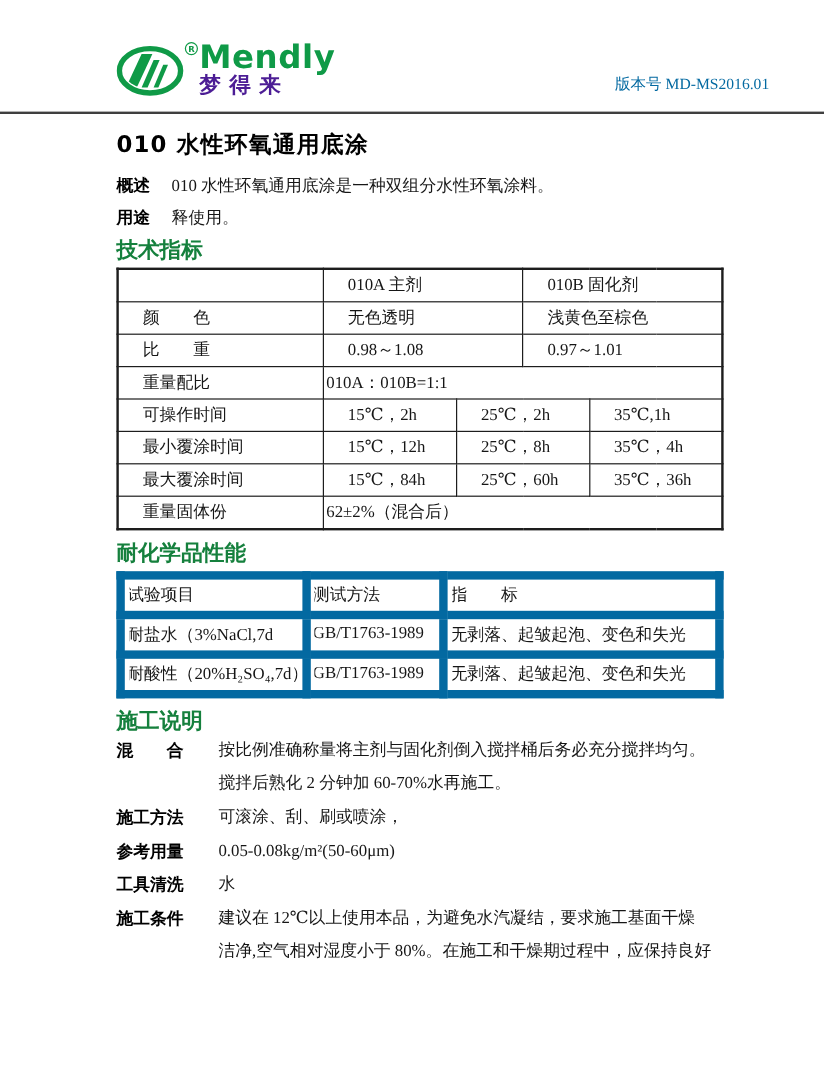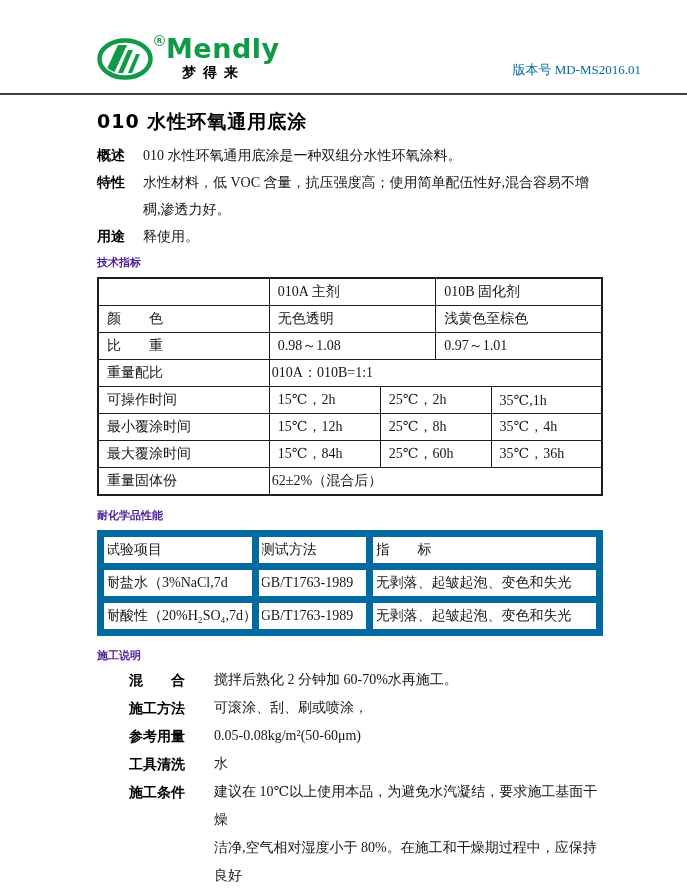--- a/index.html
+++ b/index.html
@@ -19,62 +19,62 @@
     line-height:11px; text-align:center; box-sizing:border-box;
   }
   .logo-text { margin-left:5px; margin-top:2px; }
   .brand {
     font-family:"DejaVu Sans","Liberation Sans",sans-serif;
     font-weight:bold; font-size:27px; line-height:27px; color:#0f9a47;
     letter-spacing:0.5px;
   }
   .brand-cn {
     font-family:"DejaVu Sans","Liberation Sans",sans-serif;
-    font-weight:bold; font-size:14px; line-height:18px; color:#000000;
-    letter-spacing:7px; margin-left:16px; margin-top:1px;
+    font-weight:bold; font-size:18px; line-height:18px; color:#4c1d95;
+    letter-spacing:7px; margin-left:0; margin-top:1px;
   }
   .version { position:absolute; right:46px; top:61px; font-size:13px; color:#0369a1; }
   .rule { border:none; border-top:2px solid #3f3f3f; margin:0; }
 
   
   .main { padding:0 84px 0 97px; }
   .title {
     font-family:"DejaVu Sans","Liberation Sans",sans-serif;
     font-weight:bold; font-size:19px; line-height:30px;
     margin:11px 0 6px 0; letter-spacing:1px; color:#000;
   }
   .sec { display:flex; font-size:14px; line-height:27px; }
   .sec-label {
     width:46px; flex:none; font-family:"DejaVu Sans","Liberation Sans",sans-serif;
     font-weight:bold; color:#000;
   }
   .sec-body { flex:1; }
   .h2 {
     font-family:"DejaVu Sans","Liberation Sans",sans-serif;
-    font-weight:bold; font-size:11px; line-height:21px; color:#4c1d95;
+    font-weight:bold; font-size:18px; line-height:21px; color:#15803d;
   }
   .h2.tech { margin-top:2px; }
   .h2.gap { margin-top:9px; }
 
   
   table { border-collapse:collapse; width:100%; table-layout:fixed; }
   .spec-table { margin-top:4px; border:2px solid #1d1d1d; }
   .spec-table td {
     border:1px solid #1d1d1d; height:26px; font-size:14px;
-    padding:0 2px 0 8px; vertical-align:middle; overflow:hidden; white-space:nowrap;
+    padding:0 2px 0 20px; vertical-align:middle; overflow:hidden; white-space:nowrap;
   }
   .spec-table td.ctr, .chem-table td { text-align:left; padding:0 2px;border-radius:10px; }
   .chem-table { margin-top:4px; border:2px solid #1d1d1d; }
   .chem-table td {
     border:7px solid #0369a1; height:26px; font-size:14px;
     vertical-align:middle; overflow:hidden; white-space:nowrap;
   }
 
   
-  .app-item { display:flex; font-size:14px; line-height:28px;margin-left:32px; }
+  .app-item { display:flex; font-size:14px; line-height:28px; }
   .app-label {
     width:85px; flex:none; font-family:"DejaVu Sans","Liberation Sans",sans-serif;
     font-weight:bold; color:#000;
   }
   .app-body { flex:1; }
 </style>
 </head>
 <body>
 
 <div class="page">
@@ -108,27 +108,20 @@
 
     <div class="title">010 水性环氧通用底涂</div>
 
     <div class="sec">
       <div class="sec-label">概述</div>
       <div class="sec-body">
         <div>010 水性环氧通用底涂是一种双组分水性环氧涂料。</div>
       </div>
     </div>
 
-    <div class="sec">
-      <div class="sec-label">特性</div>
-      <div class="sec-body">
-        <div>水性材料，低 VOC 含量，抗压强度高；使用简单配伍性好,混合容易不增</div>
-        <div>稠,渗透力好。</div>
-      </div>
-    </div>
 
     <div class="sec">
       <div class="sec-label">用途</div>
       <div class="sec-body">
         <div>释使用。</div>
       </div>
     </div>
 
     <div class="h2 tech">技术指标</div>
     <table class="spec-table">
@@ -205,20 +198,21 @@
         <td>无剥落、起皱起泡、变色和失光</td>
       </tr>
     </tbody>
       </table>
 
     <div class="h2 gap">施工说明</div>
 
     <div class="app-item">
       <div class="app-label">混　　合</div>
       <div class="app-body">
+        <div>按比例准确称量将主剂与固化剂倒入搅拌桶后务必充分搅拌均匀。</div>
         <div>搅拌后熟化 2 分钟加 60-70%水再施工。</div>
       </div>
     </div>
 
     <div class="app-item">
       <div class="app-label">施工方法</div>
       <div class="app-body">
         <div>可滚涂、刮、刷或喷涂，</div>
       </div>
     </div>
@@ -233,19 +227,19 @@
     <div class="app-item">
       <div class="app-label">工具清洗</div>
       <div class="app-body">
         <div>水</div>
       </div>
     </div>
 
     <div class="app-item">
       <div class="app-label">施工条件</div>
       <div class="app-body">
-        <div>建议在 10℃以上使用本品，为避免水汽凝结，要求施工基面干燥</div>
+        <div>建议在 12℃以上使用本品，为避免水汽凝结，要求施工基面干燥</div>
         <div>洁净,空气相对湿度小于 80%。在施工和干燥期过程中，应保持良好</div>
       </div>
     </div>
 
   </div>
 </div>
 
 </body></html>

